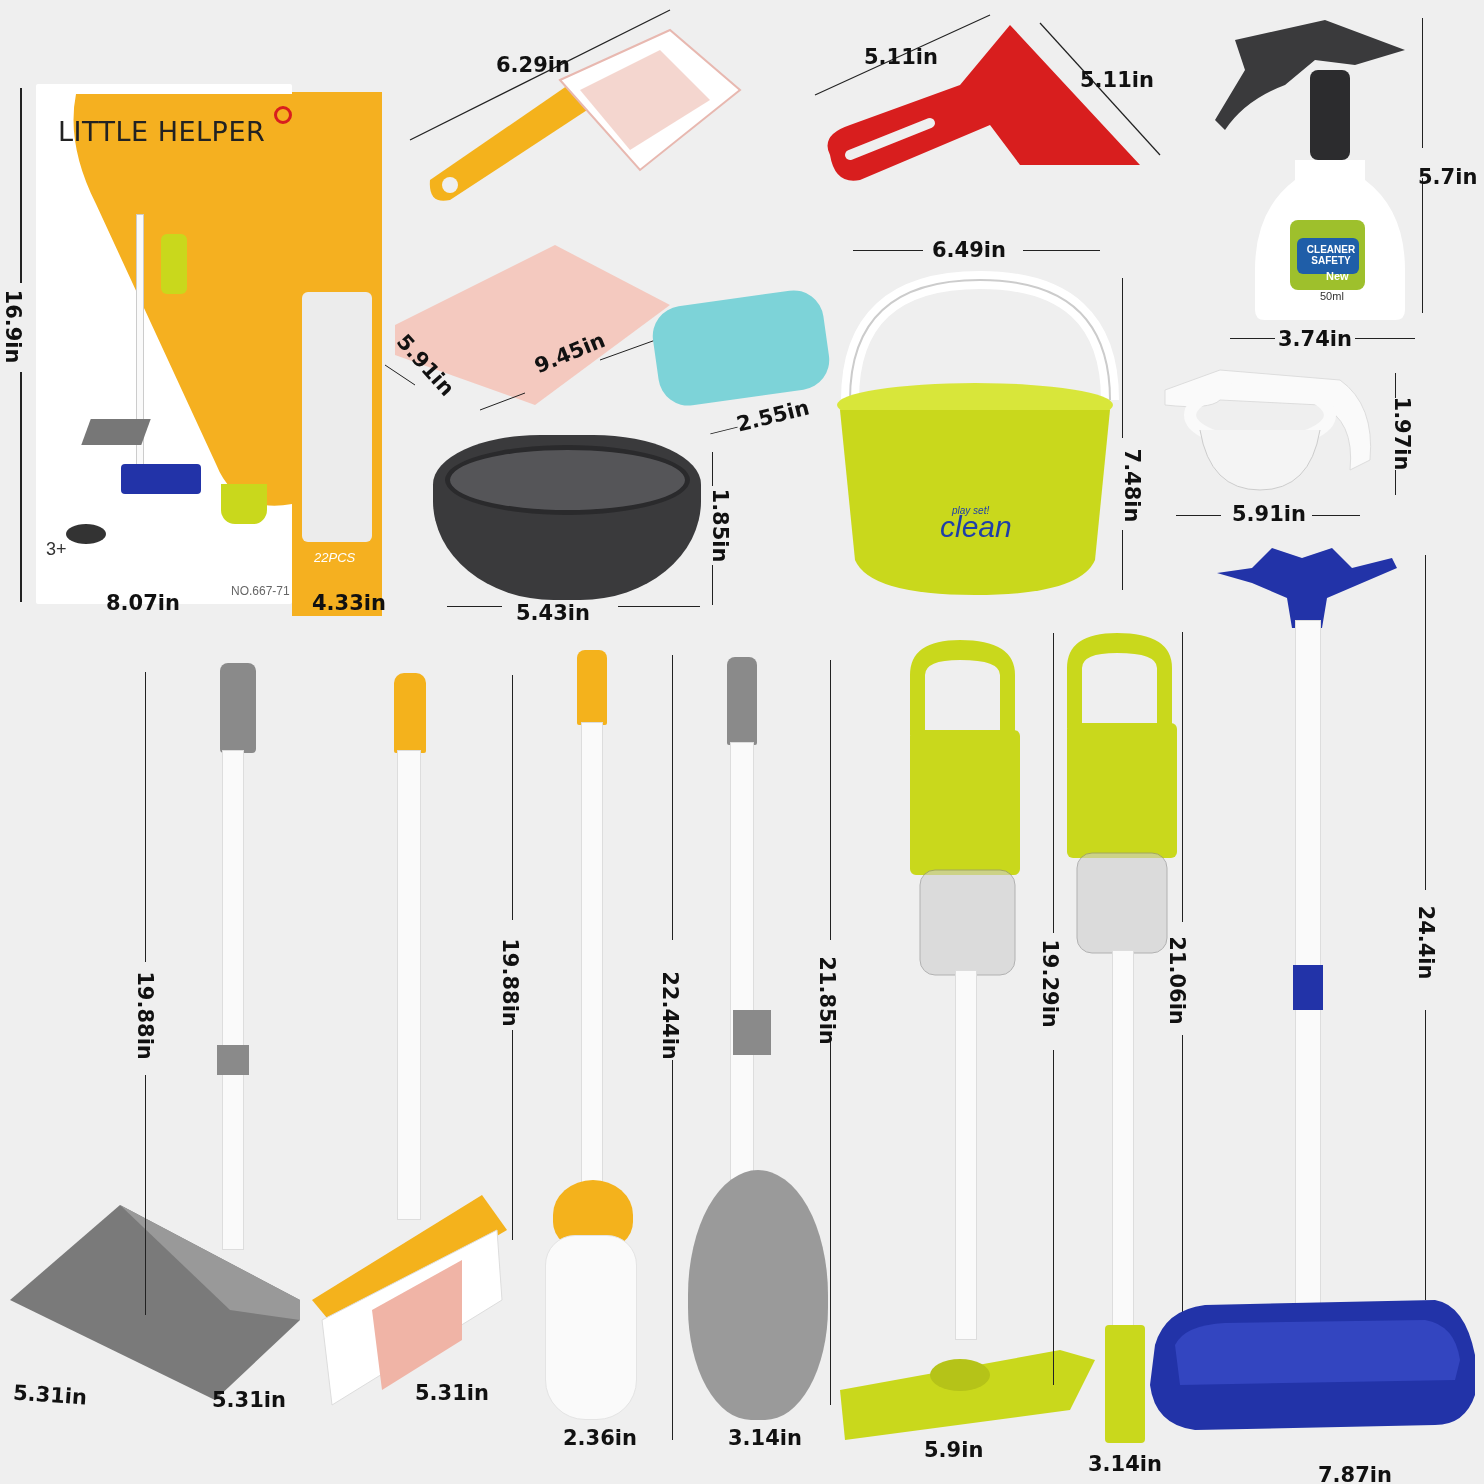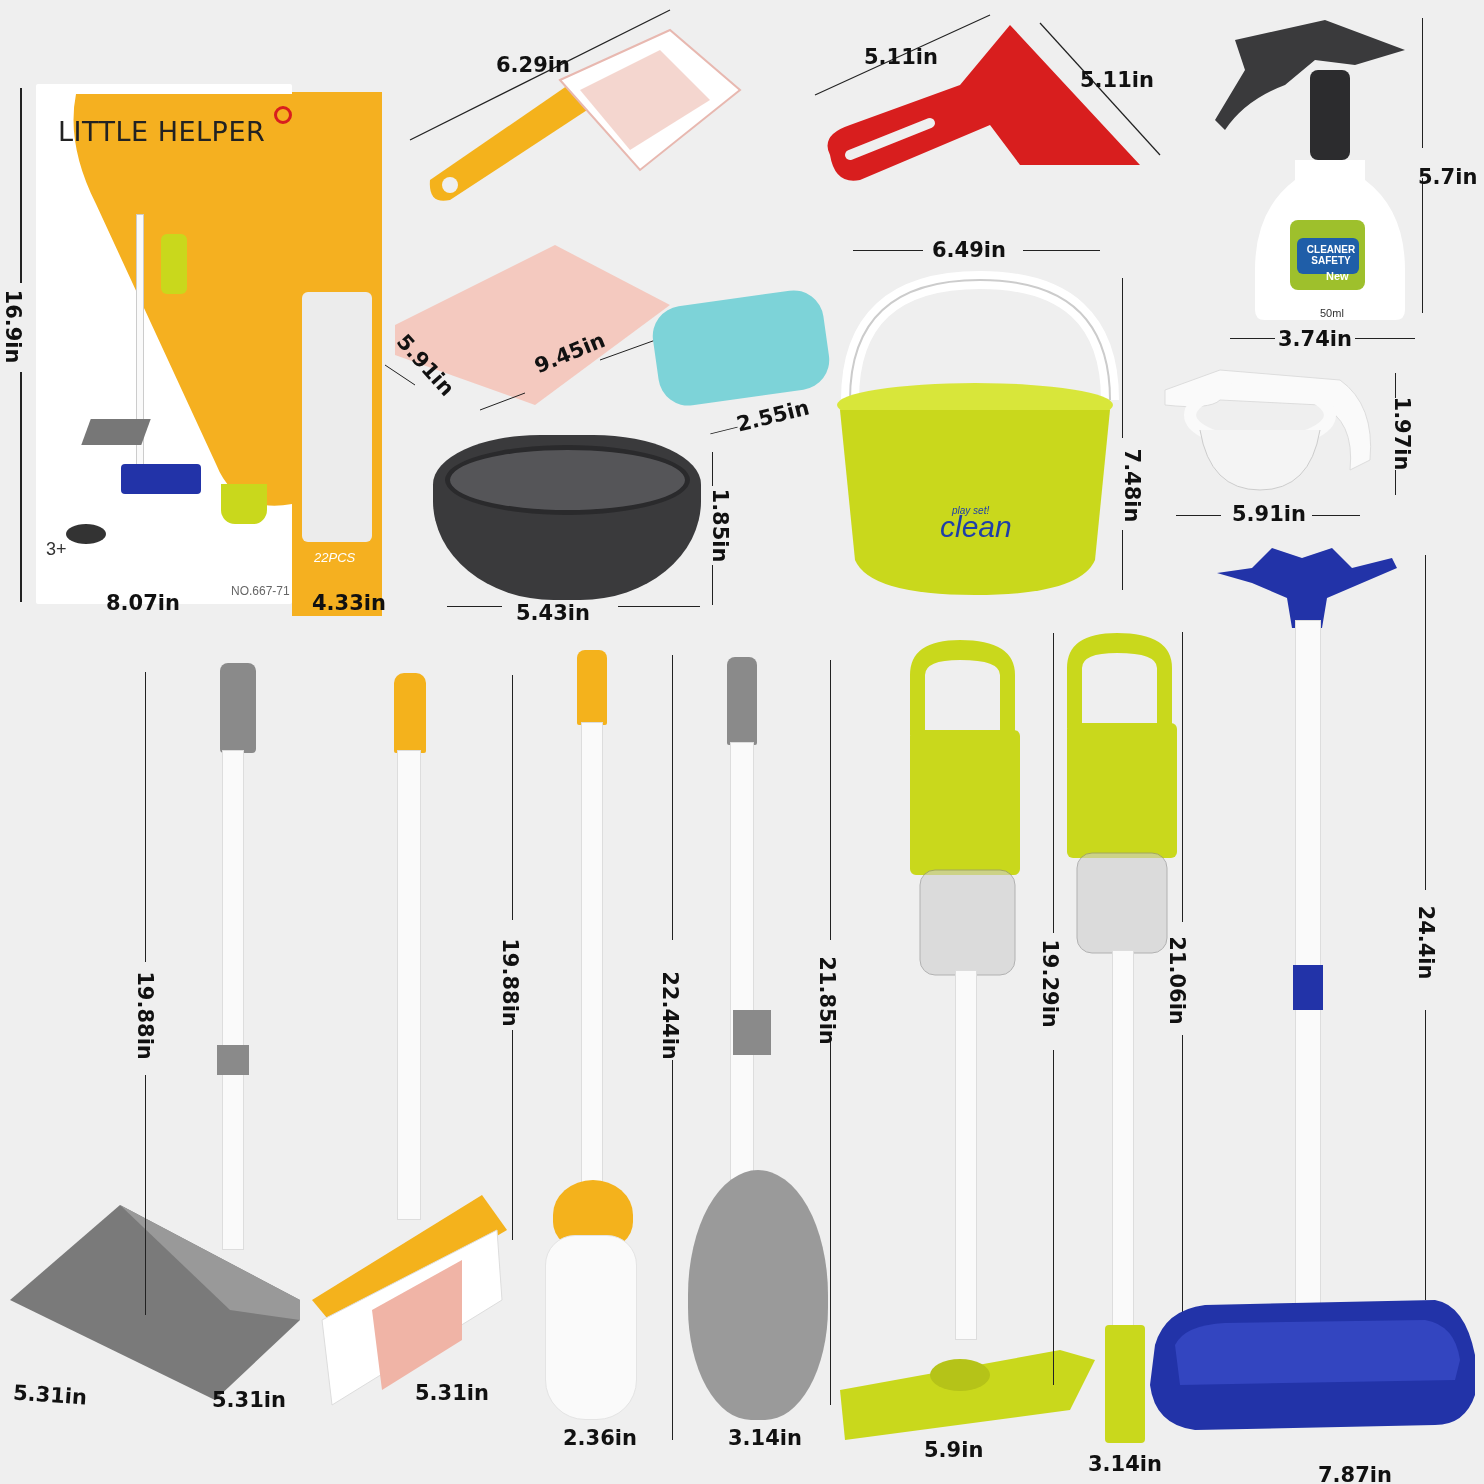--- a/index.html
+++ b/index.html
@@ -82,21 +82,21 @@
 <div>
   <svg width="220" height="330" style="left:1205px;top:10px;">
     <path d="M30 30 L120 10 L200 40 L150 55 L110 50 L80 75 Q40 90 20 120 L10 110 L40 60 Z" fill="#3a3a3c"></path>
     <rect x="105" y="60" width="40" height="90" rx="8" fill="#2c2c2e"></rect>
     <path d="M90 150 L160 150 L160 170 Q200 200 200 260 L200 300 Q200 310 190 310 L60 310 Q50 310 50 300 L50 260 Q50 200 90 170 Z" fill="#fff"></path>
     <rect x="85" y="210" width="75" height="70" rx="8" fill="#9ec02c"></rect>
     <rect x="92" y="228" width="62" height="36" rx="6" fill="#1f5ea8"></rect>
   </svg>
   <div class="abs" style="left:1326px;top:222px;font-size:11px;color:#fff;font-weight:bold;margin-top:48px;">New</div>
   <div class="abs" style="left:1300px;top:245px;width:62px;font-size:10px;color:#fff;font-weight:bold;text-align:center;line-height:1.05;">CLEANER SAFETY</div>
-  <div class="abs" style="left:1320px;top:290px;font-size:11px;color:#333;margin-top:17px;">50ml</div>
+  <div class="abs" style="left:1320px;top:290px;font-size:11px;color:#333;">50ml</div>
   <div class="dim-line" style="left:1422px;top:18px;width:1.2px;height:130px;"></div>
   <div class="dim-line" style="left:1422px;top:178px;width:1.2px;height:135px;"></div>
   <div class="label" style="left:1402px;top:167px;margin-left:16px;">5.7in</div>
   <div class="dim-line" style="left:1230px;top:338px;width:45px;height:1.2px;"></div>
   <div class="dim-line" style="left:1355px;top:338px;width:60px;height:1.2px;"></div>
   <div class="label" style="left:1278px;top:329px;">3.74in</div>
 </div>
 
 <div>
   <svg width="300" height="180" style="left:385px;top:235px;">

